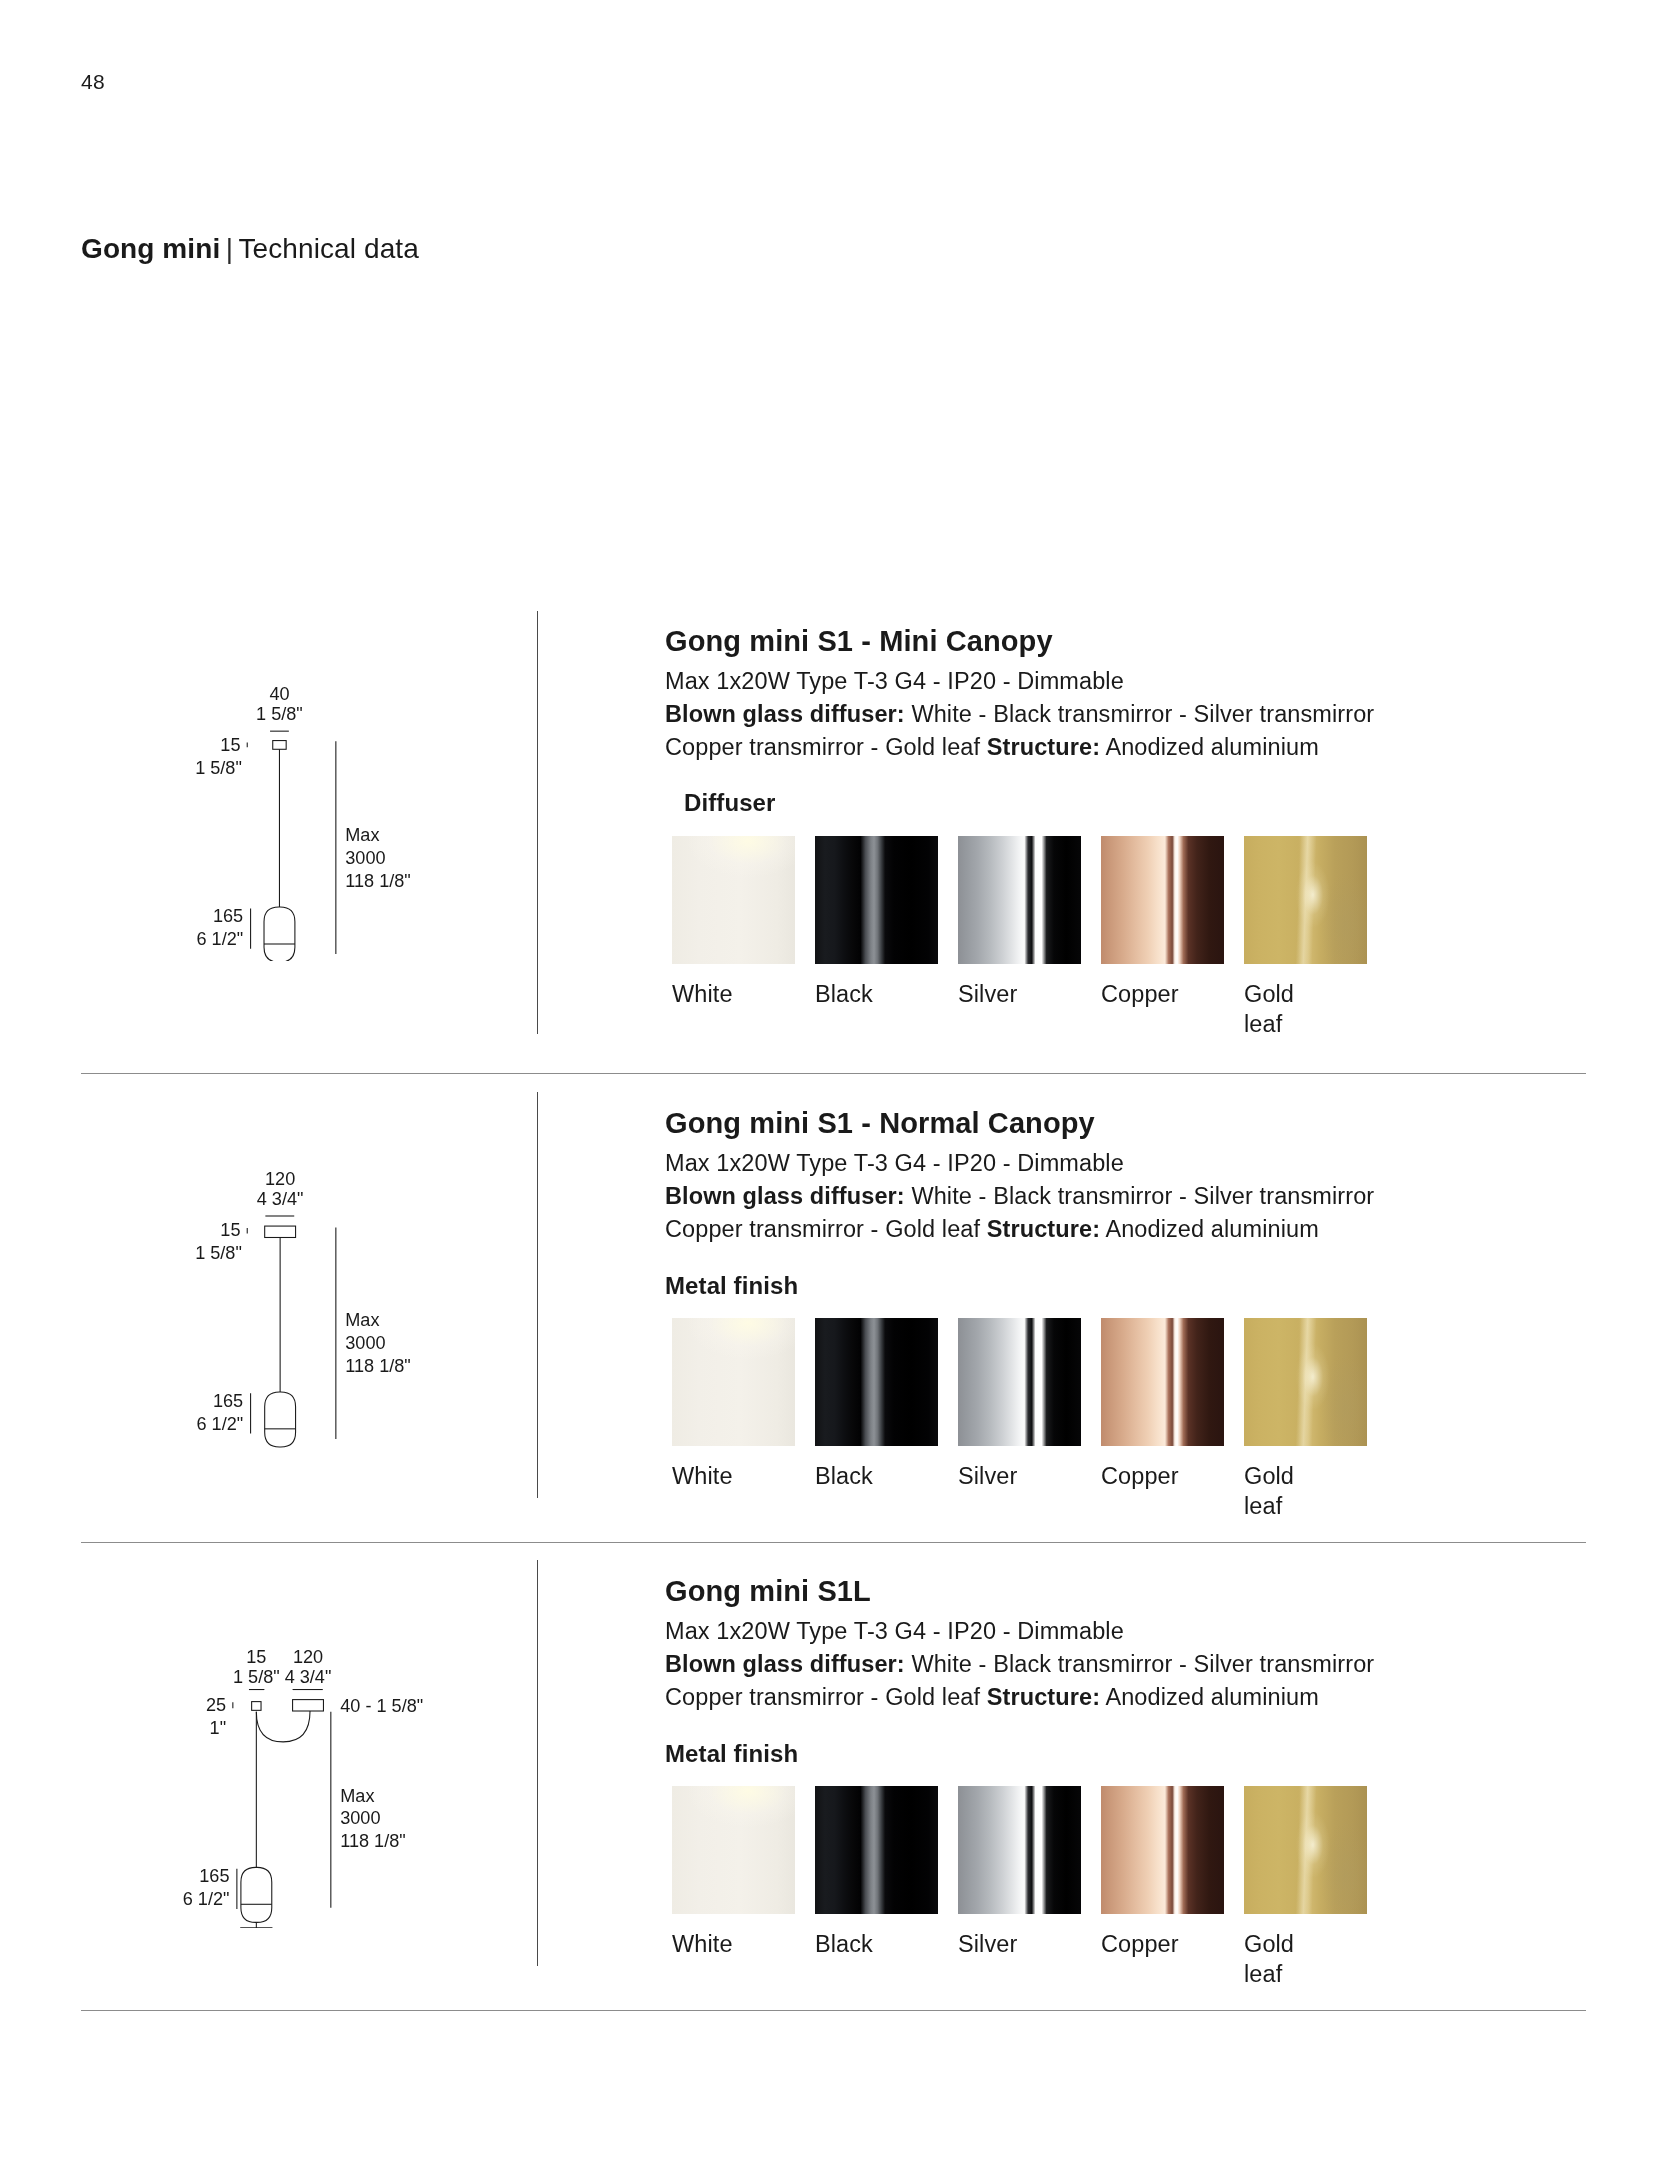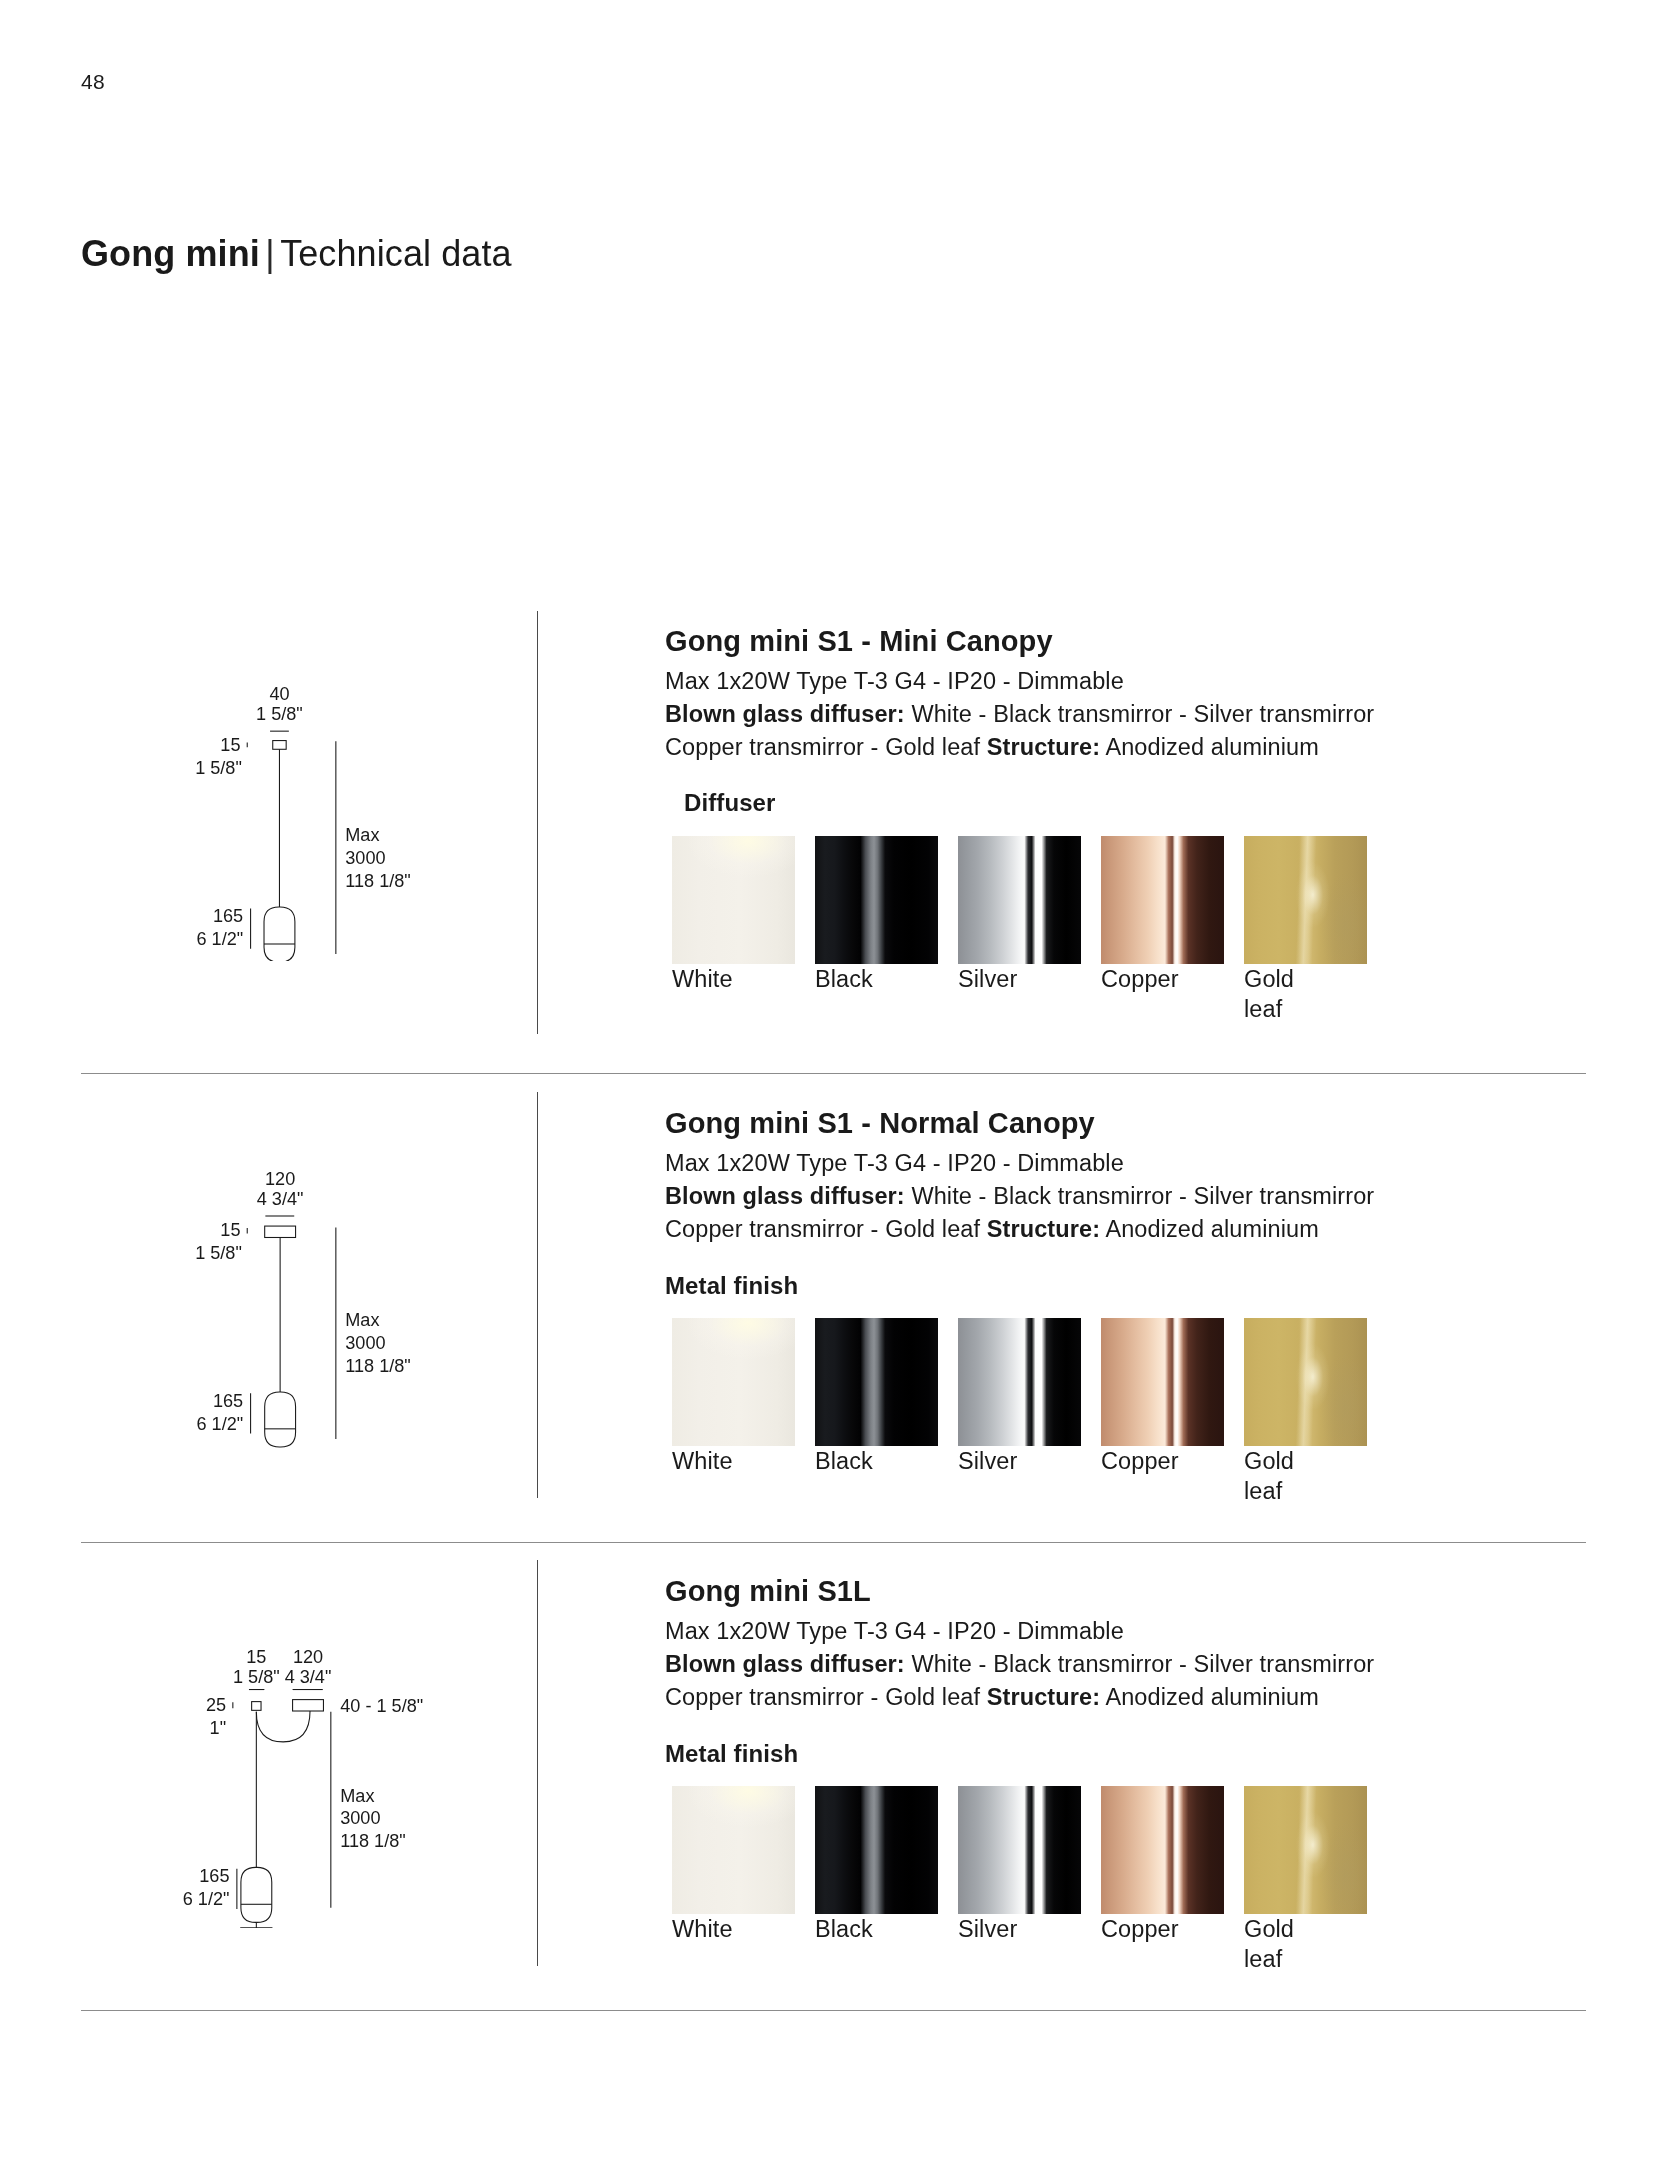--- a/index.html
+++ b/index.html
@@ -27,21 +27,21 @@
     top: 70px;
     font-size: 21px;
     font-weight: 400;
     color: #1a1a1a;
     letter-spacing: 0.3px;
   }
   .page-title {
     position: absolute;
     left: 81px;
     top: 233px;
-    font-size: 36px;
+    font-size: 28px;
     letter-spacing: 0.1px;
     white-space: nowrap;
   }
   .page-title .t-bold { font-weight: 700; }
   .page-title .t-sep {
     font-weight: 300;
     color: #2a2a2a;
     padding: 0 5.4px;
   }
   .page-title .t-light { font-weight: 400; }
@@ -108,20 +108,21 @@
   .swatch-chip {
     width: 123px;
     height: 128px;
     overflow: hidden;
     position: relative;
   }
   .swatch-label {
     font-size: 23.5px;
     font-weight: 400;
     line-height: 30px;
+    margin-top: 15px;
     white-space: pre-line;
     letter-spacing: 0.1px;
   }
 
   
   .fill-white {
     width: 100%; height: 100%;
     background:
       radial-gradient(ellipse 70% 40% at 62% 4%, rgba(255,252,228,0.95) 0%, rgba(250,247,238,0.35) 45%, rgba(255,255,255,0) 72%),
       linear-gradient(90deg, #efece4 0%, #f2efe8 22%, #f4f1ea 55%, #efece4 85%, #eae7df 100%);

